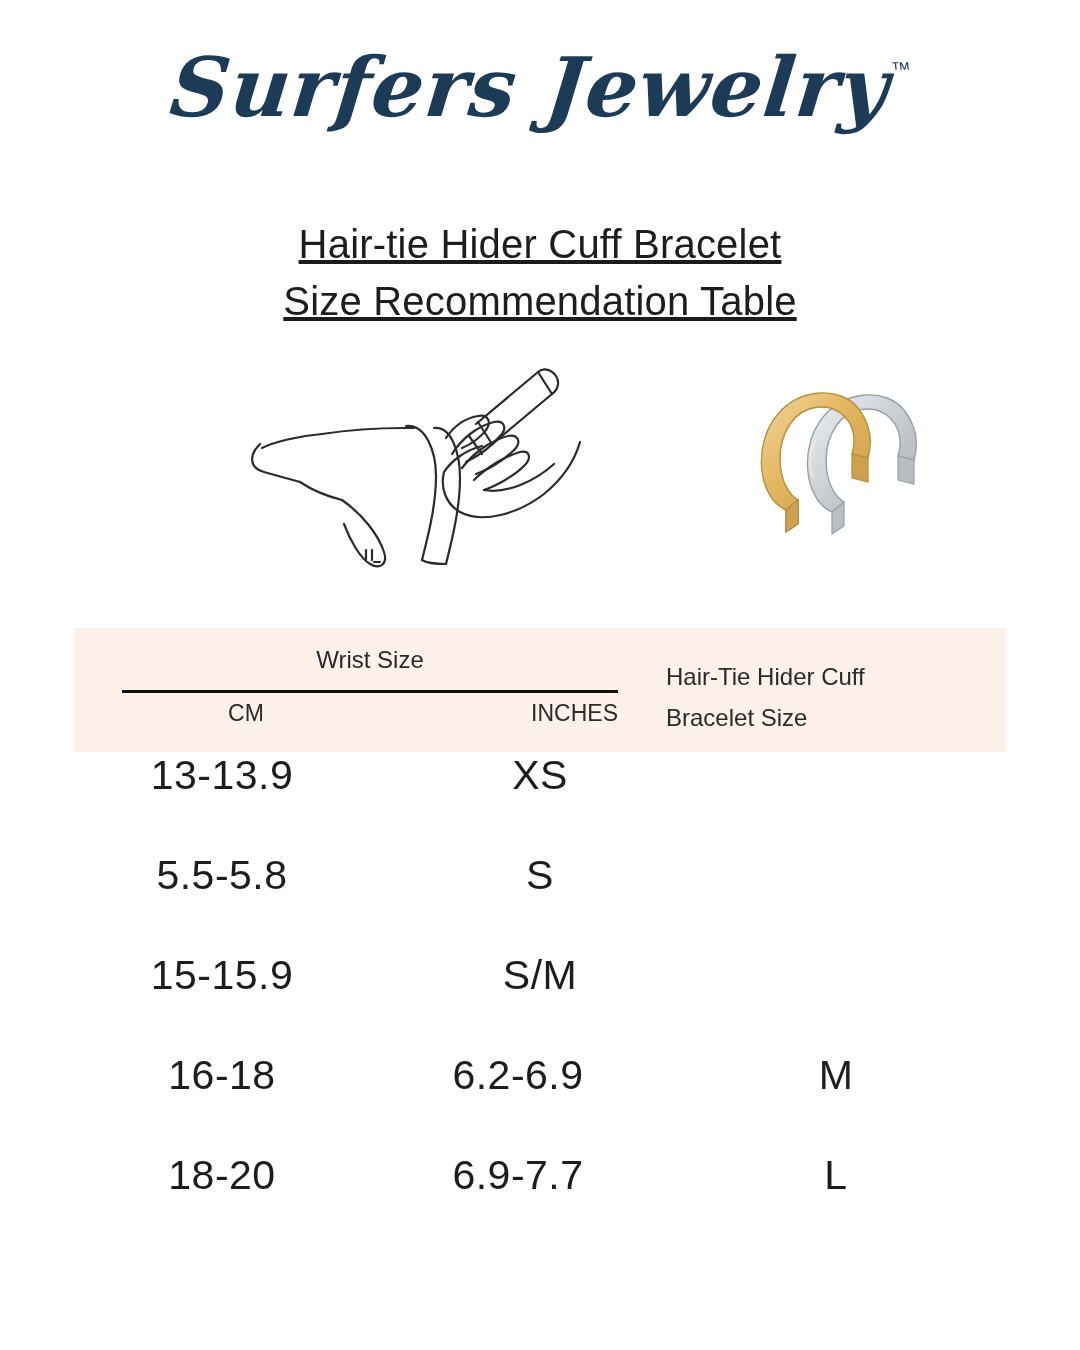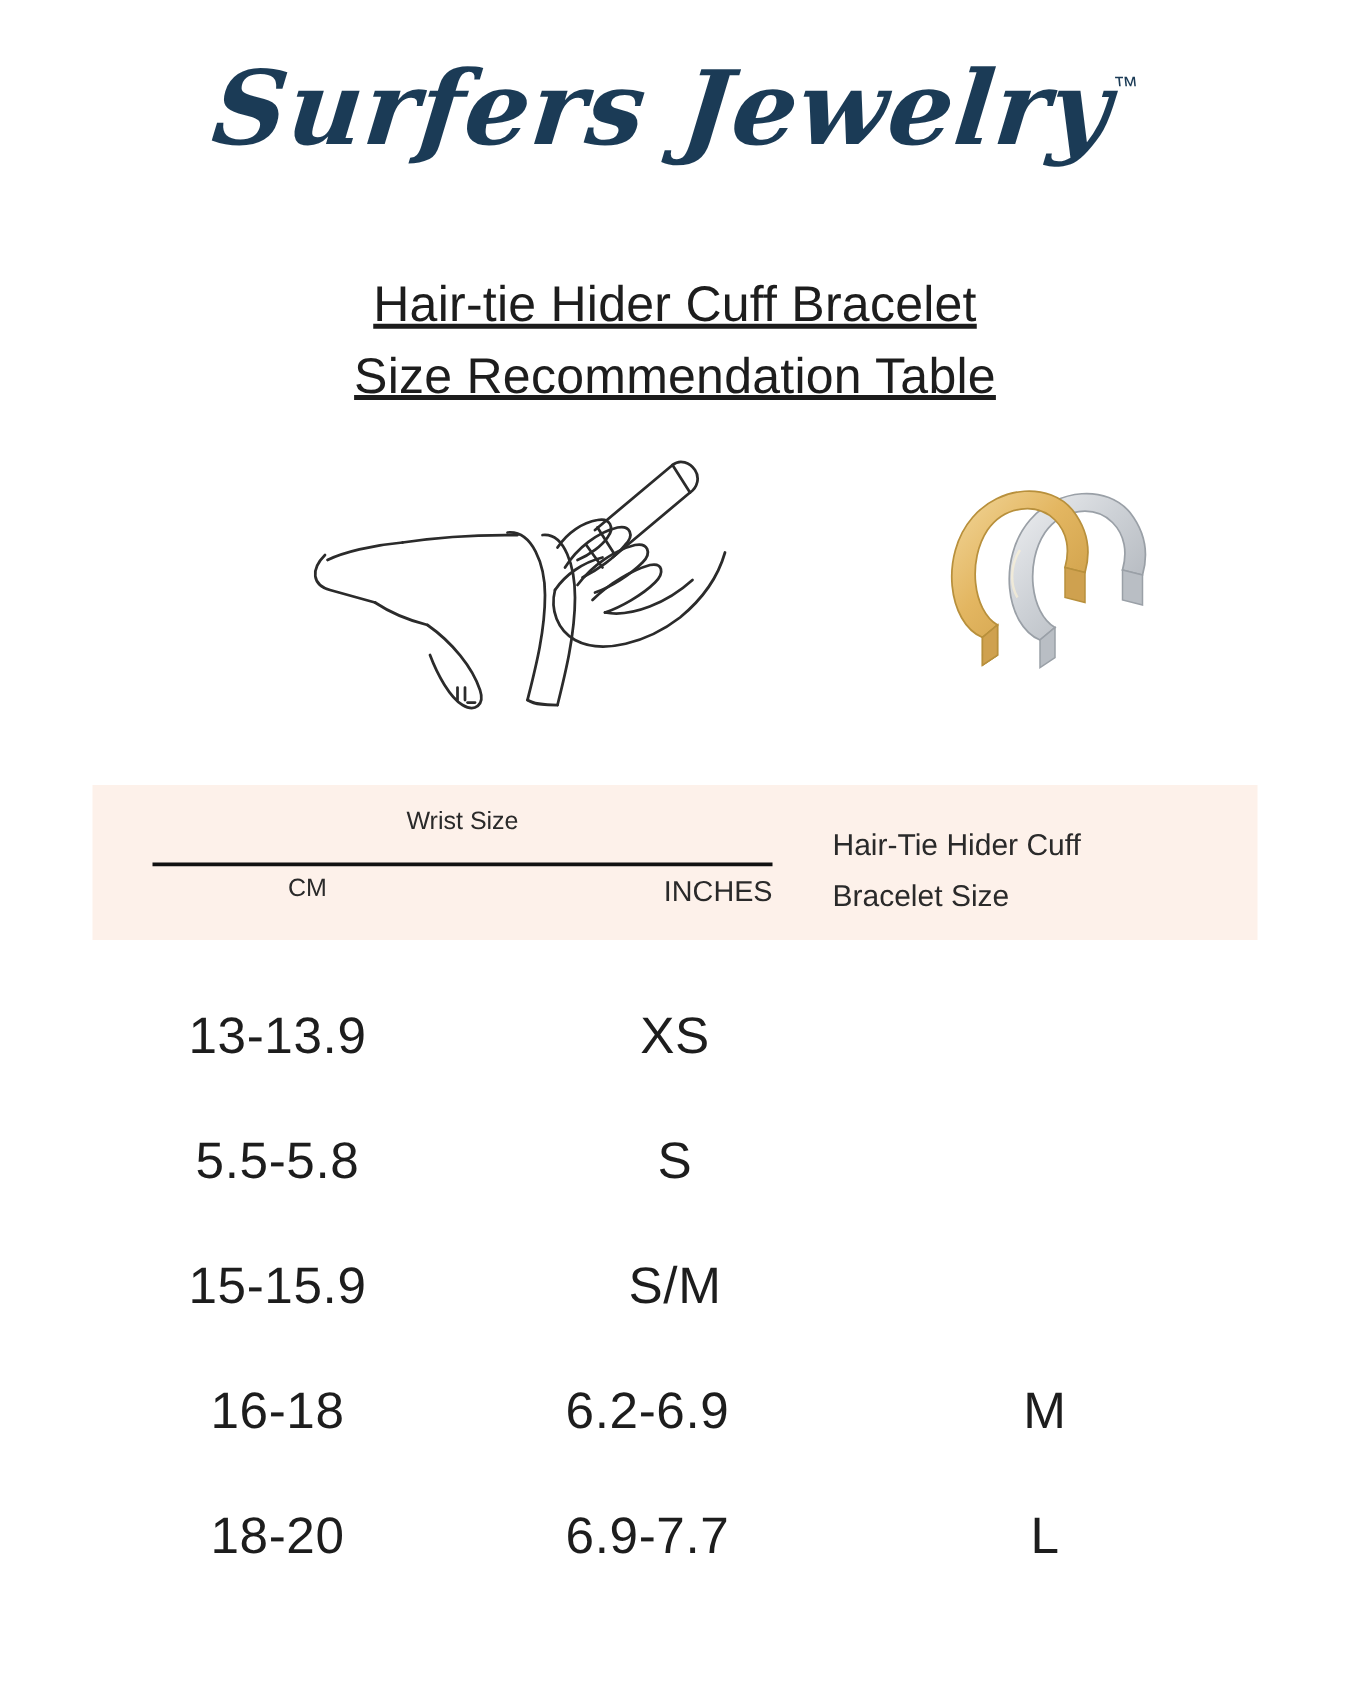--- a/index.html
+++ b/index.html
@@ -90,38 +90,38 @@
     background: #fdf1ea;
     height: 124px;
     position: relative;
   }
   .head-wrist-label {
     position: absolute;
     top: 18px;
     left: 0;
     width: 592px;
     text-align: center;
-    font-size: 20px;
+    font-size: 24px;
     color: #2a2a2a;
   }
   .head-rule {
     position: absolute;
     top: 62px;
     left: 48px;
     width: 496px;
     height: 3px;
     background: #111111;
   }
   .head-cm {
     position: absolute;
     top: 72px;
     left: 48px;
     width: 248px;
     text-align: center;
-    font-size: 20px;
+    font-size: 23px;
     color: #2a2a2a;
   }
   .head-inches {
     position: absolute;
     top: 72px;
     left: 296px;
     width: 248px;
     text-align: right;
     font-size: 23px;
     color: #2a2a2a;
@@ -133,21 +133,21 @@
     width: 340px;
     text-align: left;
     font-size: 24px;
     line-height: 1.72;
     color: #2a2a2a;
   }
 
   .row {
     display: flex;
     height: 100px;
-    align-items: flex-end;
+    align-items: flex-start;
   }
   .cell {
     text-align: center;
     font-size: 41px;
     font-weight: 400;
     color: #1d1d1d;
     letter-spacing: 0.5px;
   }
   .cell-cm    { width: 296px; }
   .cell-in    { width: 296px; }

